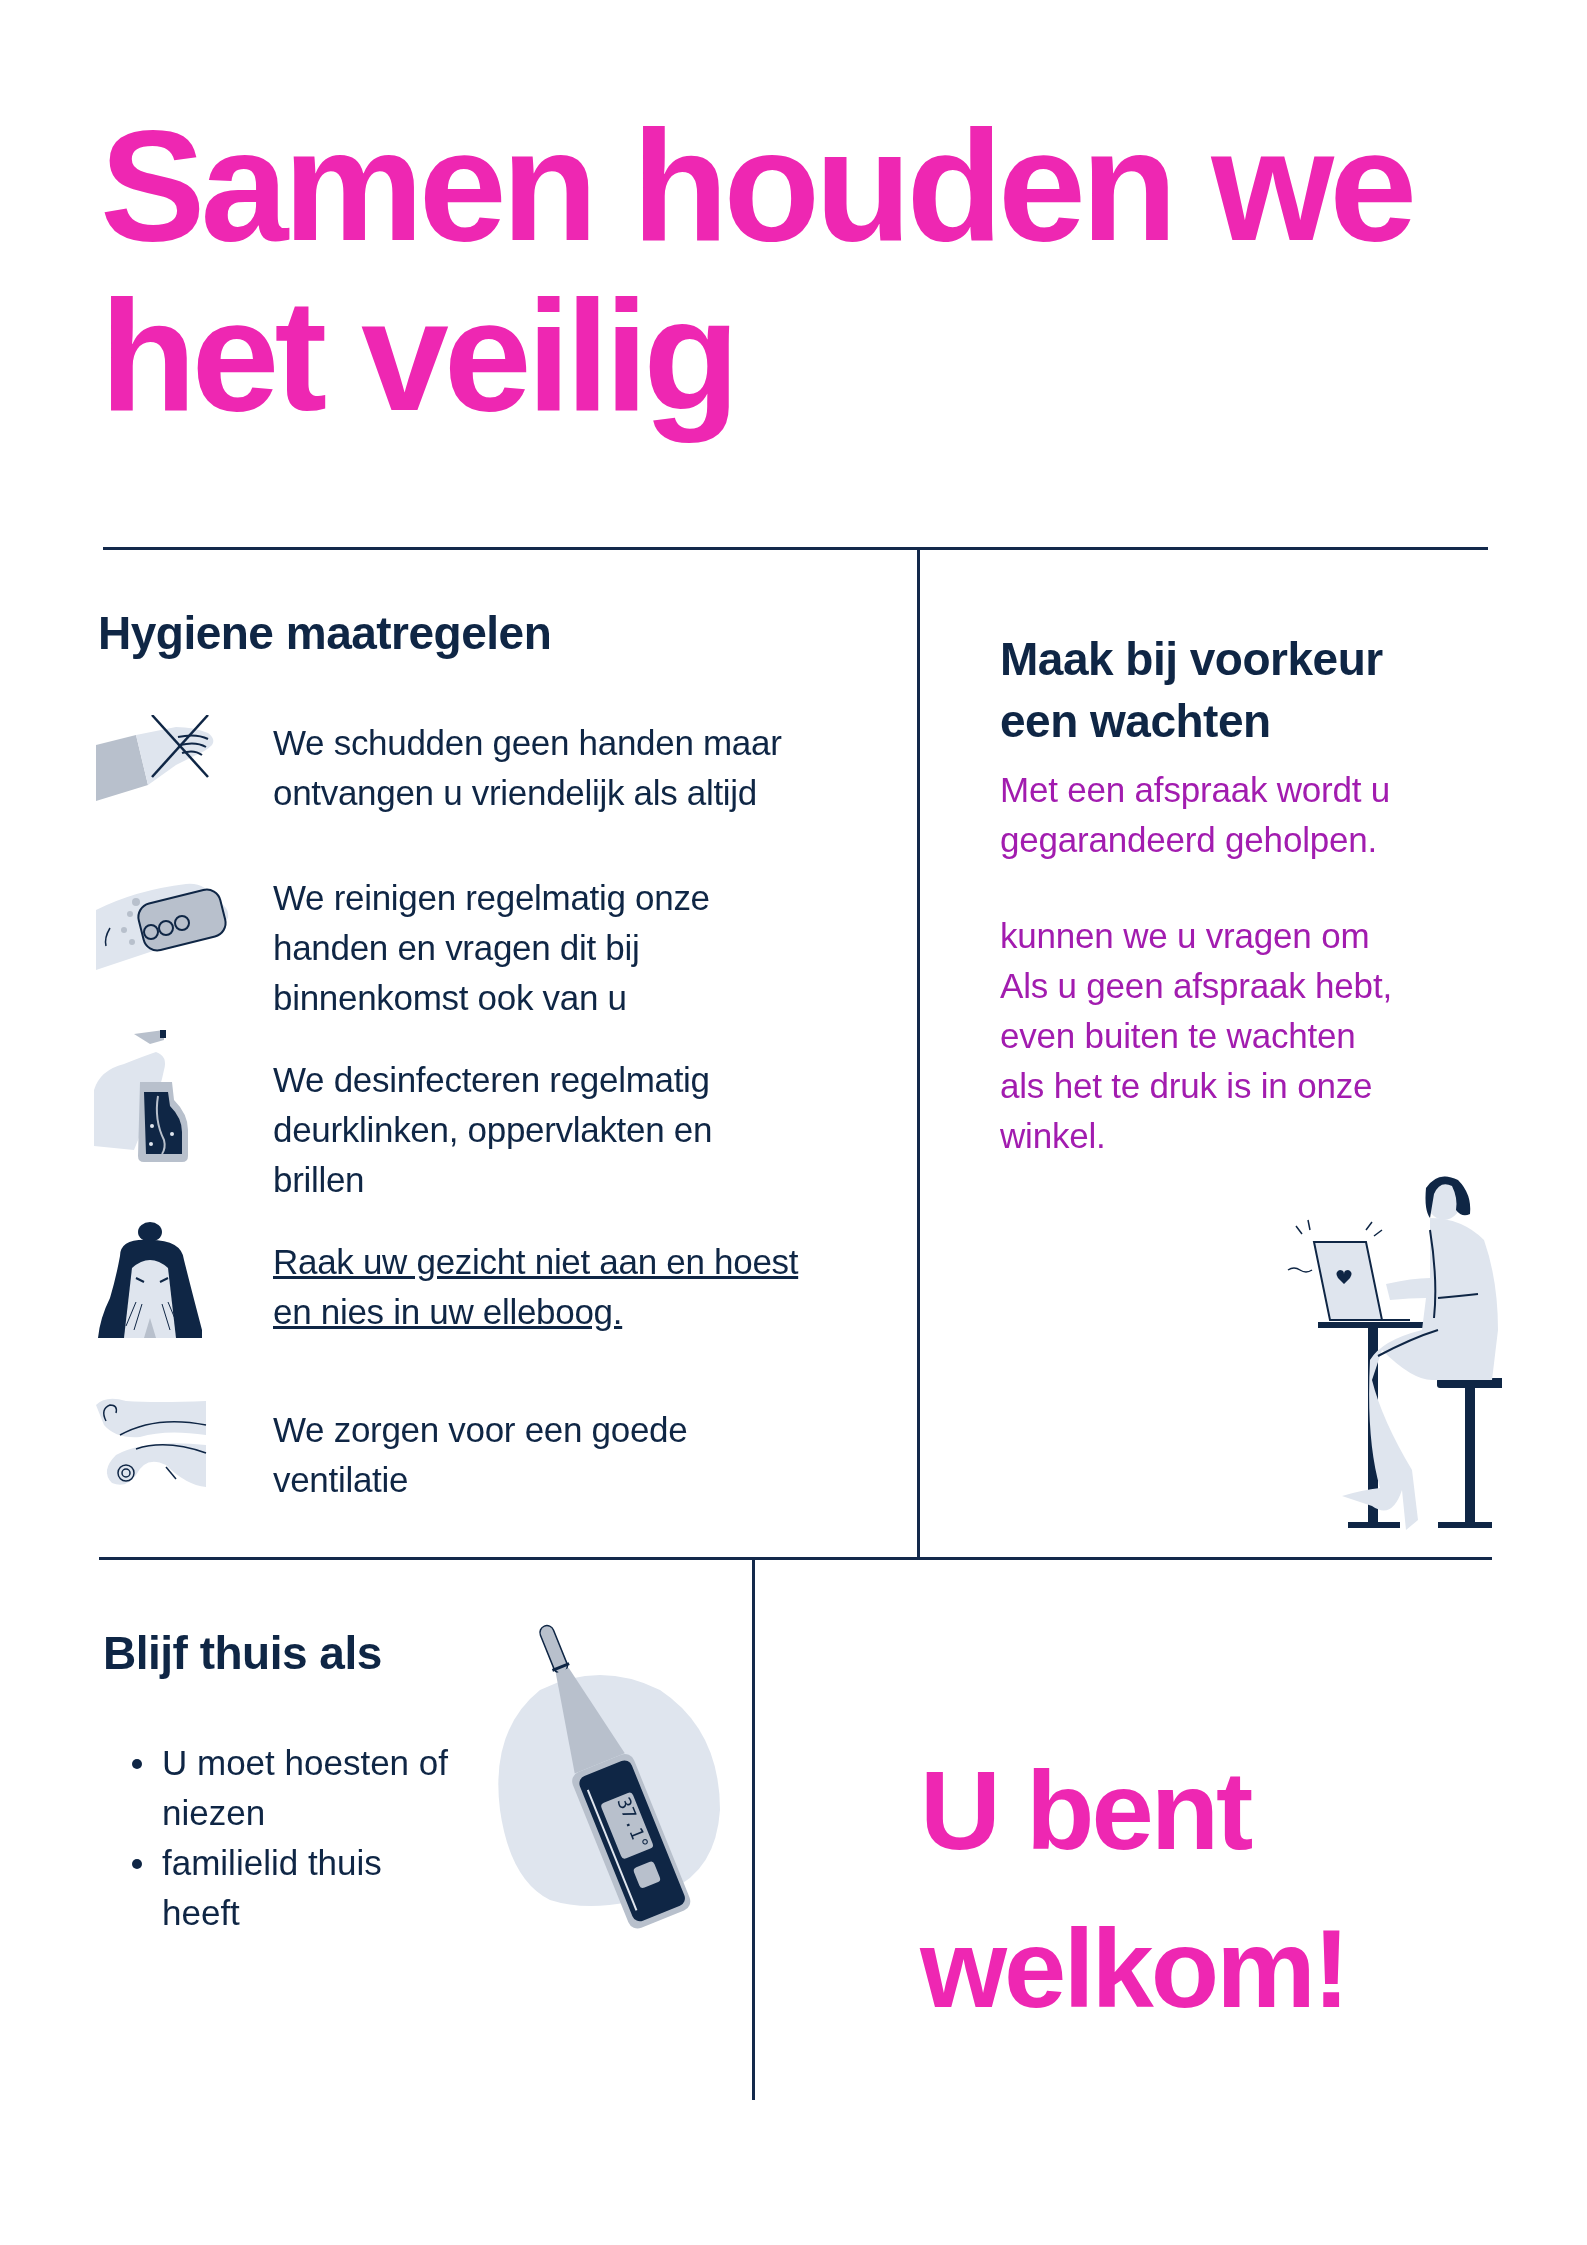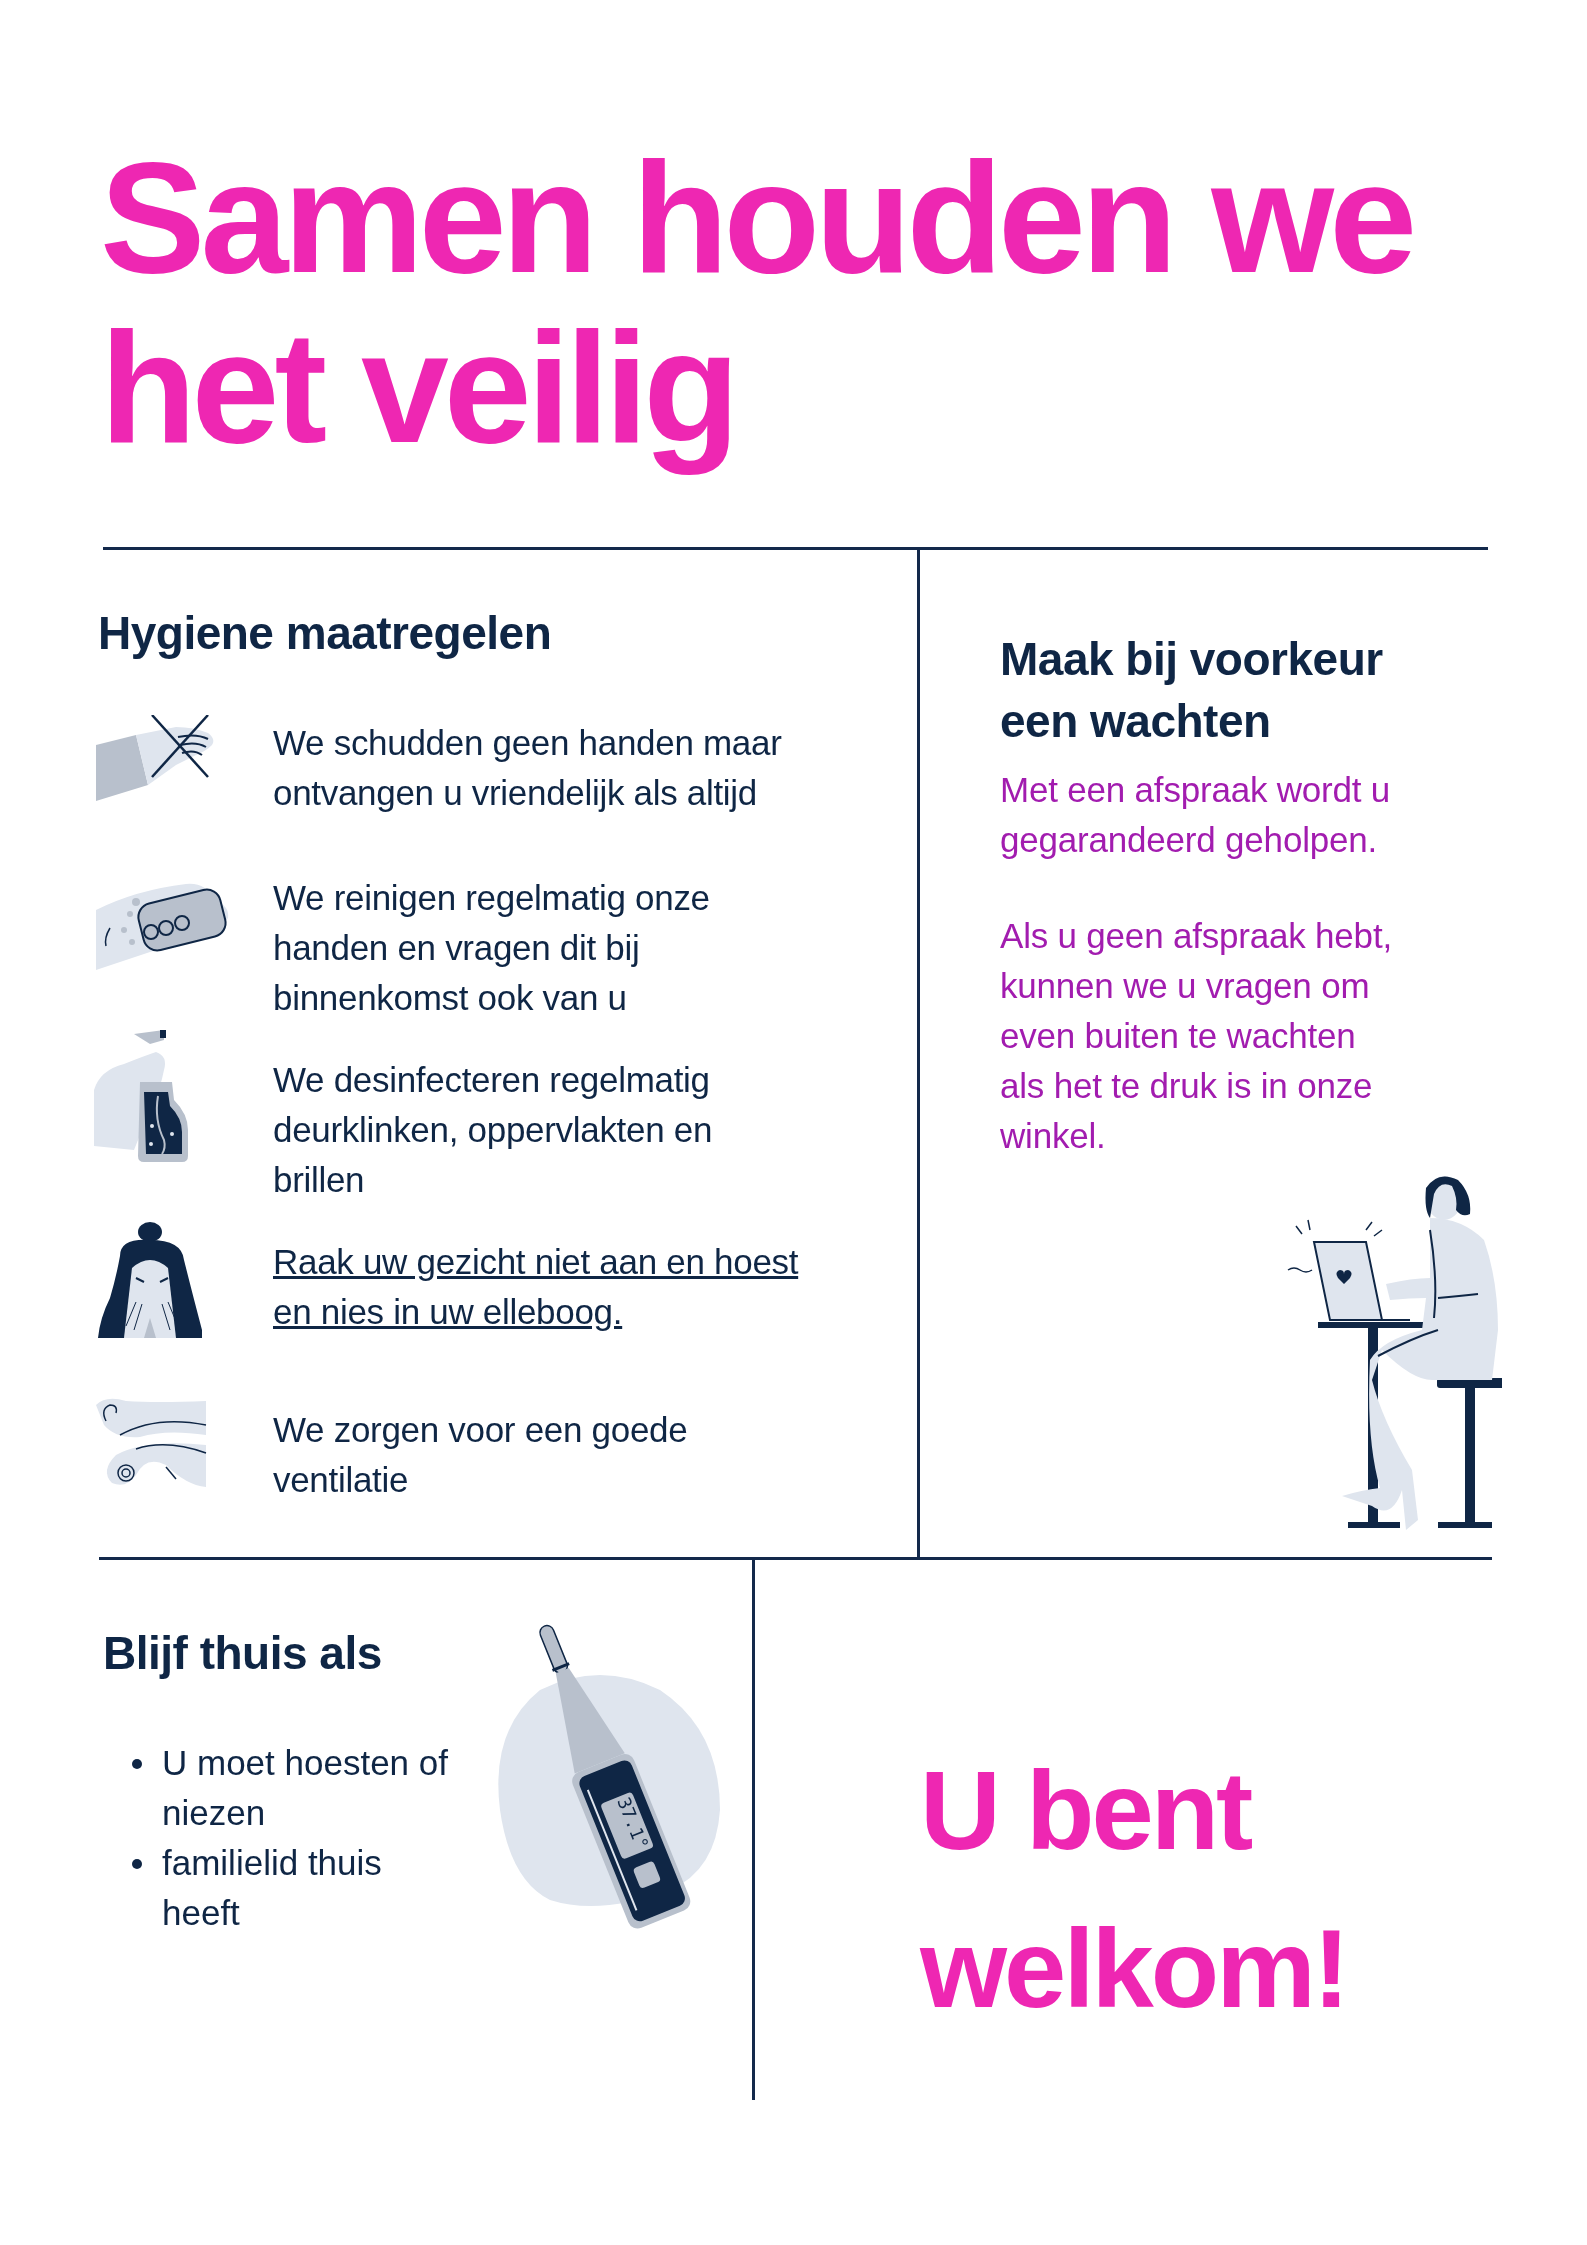--- a/index.html
+++ b/index.html
@@ -4,21 +4,21 @@
 <style>
   html, body { margin: 0; padding: 0; }
   body {
     width: 1587px; height: 2245px; position: relative; overflow: hidden;
     background: #ffffff;
     font-family: "Liberation Sans", "DejaVu Sans", sans-serif;
     color: #0f2645;
   }
   .abs { position: absolute; }
   .title {
-    left: 100px; top: 132px; width: 1400px;
+    left: 100px; top: 100px; width: 1400px;
     font-size: 158px; line-height: 170px; font-weight: 700;
     letter-spacing: -5px; color: #EE27B2;
     font-family: "Liberation Sans", sans-serif;
   }
   .hline { height: 3px; background: #13294b; }
   .vline { width: 3px; background: #13294b; }
   .h2 {
     font-weight: 700; font-size: 46px; line-height: 62px; letter-spacing: -0.5px;
     color: #0f2645;
   }
@@ -142,22 +142,22 @@
 <section>
   <div class="abs h2" style="left:1000px; top:602px;margin-top:26px;">
     <div>Maak bij voorkeur</div>
     <div>een wachten</div>
   </div>
   <div class="abs para" style="left:1000px; top:765px;">
     <div>Met een afspraak wordt u</div>
     <div>gegarandeerd geholpen.</div>
   </div>
   <div class="abs para" style="left:1000px; top:911px;">
+    <div>kunnen we u vragen om</div>
     <div>Als u geen afspraak hebt,</div>
-    <div>kunnen we u vragen om</div>
     <div>even buiten te wachten</div>
     <div>als het te druk is in onze</div>
     <div>winkel.</div>
   </div>
 
   <div class="icon" style="left:1262px; top:1170px; width:240px; height:370px;">
     <svg width="240" height="370" viewBox="0 0 240 370">
 
       <rect x="175" y="208" width="80" height="10" rx="3" fill="#0f2645"></rect>
       <rect x="203" y="216" width="10" height="140" fill="#0f2645"></rect>

